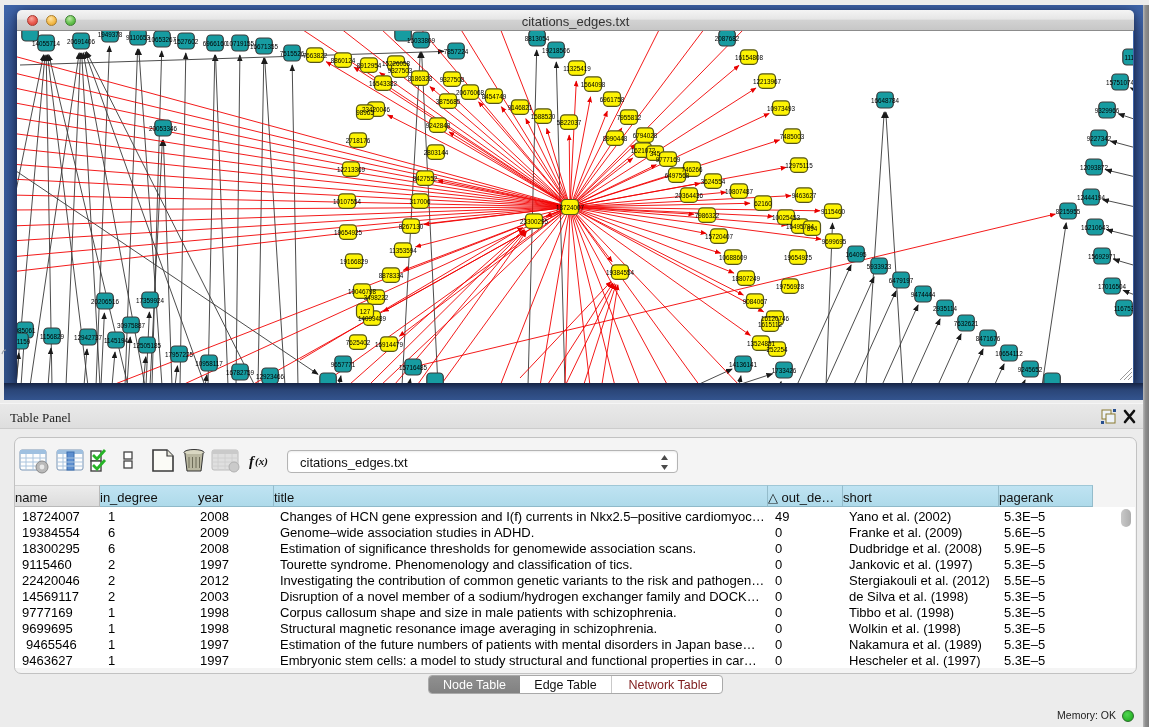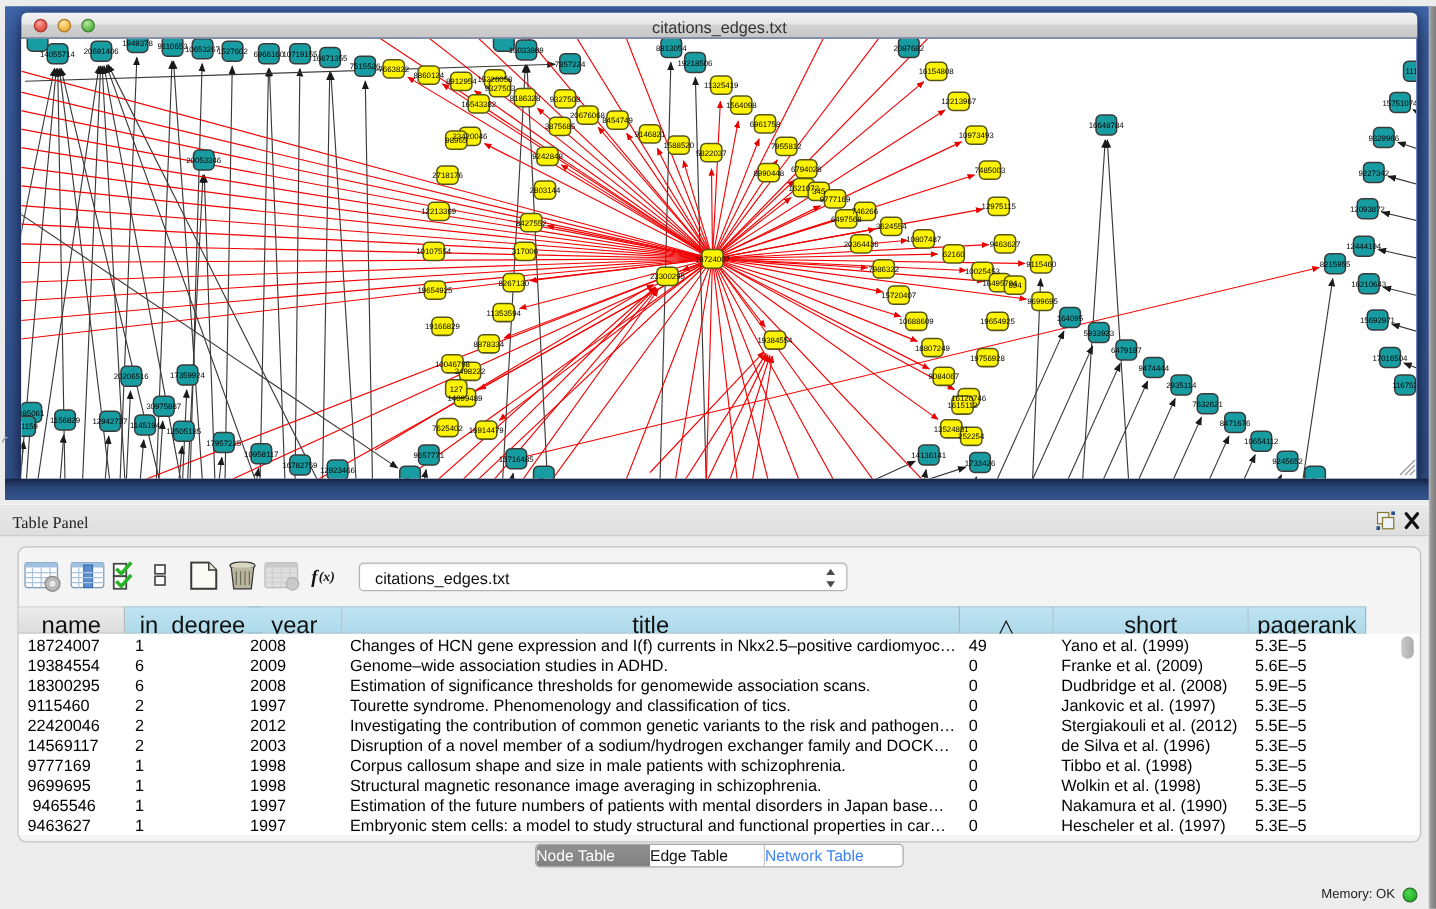--- a/index.html
+++ b/index.html
@@ -21,27 +21,27 @@
 #tp_bar { position:absolute; left:0; top:403px; width:1143px; height:26px;
   background:linear-gradient(180deg,#e9e9e9,#dedede); border-top:1px solid #f5f5f5; border-bottom:1px solid #cccccc; }
 #tp_bar .t { position:absolute; left:10px; top:6px; font-size:13px; color:#222;font-family:Liberation Serif, serif; }
 #panel { position:absolute; left:14px; top:437px; width:1123px; height:237px;
   background:#f4f4f4; border:1px solid #c2c2c2; border-radius:7px; }
 #combo { position:absolute; left:287px; top:450px; width:391px; height:23px; background:#ffffff;
   border:1px solid #b4b4b4; border-radius:4px; box-shadow:inset 0 1px 2px rgba(0,0,0,0.08); }
 #combo .t { position:absolute; left:12px; top:4px; font-size:13px; color:#111; }
 .hdr { position:absolute; top:485px; height:22px; background:linear-gradient(180deg,#bfe3f2,#aedaea);
   border-top:1px solid #9fc7d6; border-bottom:1px solid #8fb9c9; border-right:1px solid #94bccb; }
-.hdr span { position:absolute; width:100%; text-align:center; top:4px; font-size:19px; color:#111; }
+.hdr span { position:absolute; width:100%; text-align:left; top:4px; font-size:13px; color:#111; }
 #tbody { position:absolute; left:15px; top:507px; width:1120px; height:161px; background:#ffffff; overflow:hidden; }
 .trow { position:absolute; left:0; width:1120px; height:16px; }
 .trow span { position:absolute; top:1px; font-size:13px; color:#000; white-space:nowrap; }
 #tabs { position:absolute; left:428px; top:675px; width:295px; height:19px;
   border:1px solid #a9a9a9; border-radius:4px; background:#ffffff; overflow:hidden; }
-.tab { position:absolute; top:0; height:19px; font-size:12.5px; padding-top:2px; }
+.tab { position:absolute; top:0; height:19px; font-size:12.5px; text-align:center; padding-top:2px; }
 #mem { position:absolute; right:33px; top:709px; font-size:10.5px; color:#222; }
 #memdot { position:absolute; left:1122px; top:710px; width:12px; height:12px; border-radius:50%;
   background:radial-gradient(circle at 40% 35%,#51d651,#28b428 70%); border:1px solid #2a6b2a; }
 </style></head>
 <body>
 <div id="desktop">
   <div id="window">
     <div id="canvas">
         <svg width="1116" height="352" viewBox="0 0 1116 352" style="position:absolute;left:0;top:0">
 <defs>
@@ -600,21 +600,21 @@
 <div class="hdr" style="left:999px;width:94px">
     <span>pagerank</span>
   </div>
 <div id="tbody">
 <div class="trow" style="top:1px">
 <span style="left:7px">18724007</span>
       <span style="left:93px">1</span>
       <span style="left:185px">2008</span>
       <span style="left:265px">Changes of HCN gene expression and I(f) currents in Nkx2.5–positive cardiomyoc…</span>
       <span style="left:760px">49</span>
-      <span style="left:834px">Yano et al. (1999)</span>
+      <span style="left:834px">Yano et al. (2002)</span>
       <span style="left:989px">5.3E–5</span>
     </div>
 <div class="trow" style="top:17px">
 <span style="left:7px">19384554</span>
       <span style="left:93px">6</span>
       <span style="left:185px">2009</span>
       <span style="left:265px">Genome–wide association studies in ADHD.</span>
       <span style="left:760px">0</span>
       <span style="left:834px">Franke et al. (2009)</span>
       <span style="left:989px">5.6E–5</span>
@@ -645,21 +645,21 @@
       <span style="left:760px">0</span>
       <span style="left:834px">Stergiakouli et al. (2012)</span>
       <span style="left:989px">5.5E–5</span>
     </div>
 <div class="trow" style="top:81px">
 <span style="left:7px">14569117</span>
       <span style="left:93px">2</span>
       <span style="left:185px">2003</span>
       <span style="left:265px">Disruption of a novel member of a sodium/hydrogen exchanger family and DOCK…</span>
       <span style="left:760px">0</span>
-      <span style="left:834px">de Silva et al. (1996)</span>
+      <span style="left:834px">de Silva et al. (1998)</span>
       <span style="left:989px">5.3E–5</span>
     </div>
 <div class="trow" style="top:97px">
 <span style="left:7px">9777169</span>
       <span style="left:93px">1</span>
       <span style="left:185px">1998</span>
       <span style="left:265px">Corpus callosum shape and size in male patients with schizophrenia.</span>
       <span style="left:760px">0</span>
       <span style="left:834px">Tibbo et al. (1998)</span>
       <span style="left:989px">5.3E–5</span>
@@ -672,35 +672,35 @@
       <span style="left:760px">0</span>
       <span style="left:834px">Wolkin et al. (1998)</span>
       <span style="left:989px">5.3E–5</span>
     </div>
 <div class="trow" style="top:129px">
 <span style="left:11px">9465546</span>
       <span style="left:93px">1</span>
       <span style="left:185px">1997</span>
       <span style="left:265px">Estimation of the future numbers of patients with mental disorders in Japan base…</span>
       <span style="left:760px">0</span>
-      <span style="left:834px">Nakamura et al. (1990)</span>
+      <span style="left:834px">Nakamura et al. (1989)</span>
       <span style="left:989px">5.3E–5</span>
     </div>
 <div class="trow" style="top:145px">
 <span style="left:7px">9463627</span>
       <span style="left:93px">1</span>
       <span style="left:185px">1997</span>
       <span style="left:265px">Embryonic stem cells: a model to study structural and functional properties in car…</span>
       <span style="left:760px">0</span>
       <span style="left:834px">Hescheler et al. (1997)</span>
       <span style="left:989px">5.3E–5</span>
     </div>
 </div>
 
 <div style="position:absolute;left:1121px;top:509px;width:10px;height:18px;border-radius:5px;background:linear-gradient(90deg,#c9c9c9,#adadad)"></div>
 
 <div id="tabs">
   <div class="tab" style="left:0;width:91px;background:linear-gradient(180deg,#909090,#7f7f7f);color:#fff">Node Table</div>
   <div class="tab" style="left:91px;width:92px;border-right:1px solid #c9c9c9;color:#111">Edge Table</div>
-  <div class="tab" style="left:183px;width:112px;color:#3b82f6">Network Table</div>
+  <div class="tab" style="left:183px;width:112px;color:#7f1d1d">Network Table</div>
 </div>
 <div id="mem">Memory: OK</div>
 <div id="memdot"></div>
 
 </body></html>

